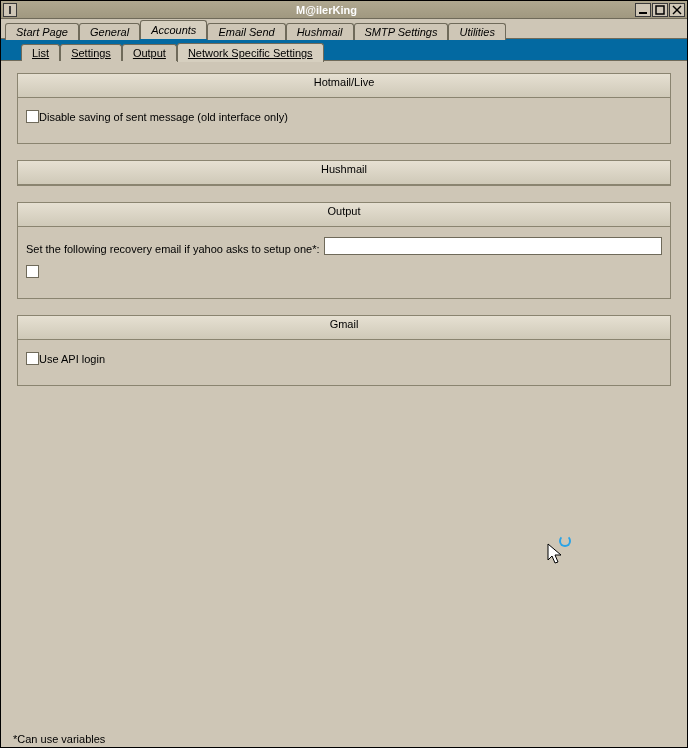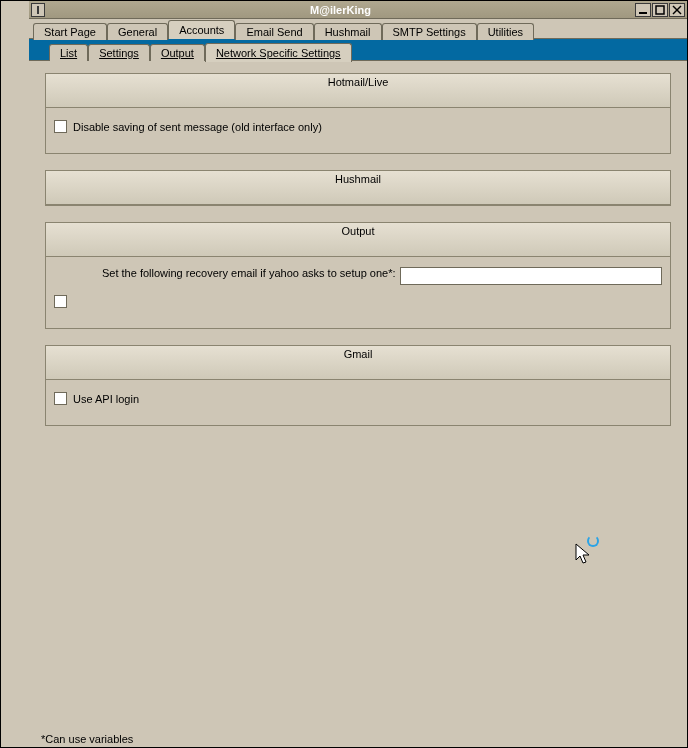--- a/index.html
+++ b/index.html
@@ -12,21 +12,20 @@
     height: 748px;
     overflow: hidden;
   }
   .window {
     width: 688px;
     height: 748px;
     background: #cec6b6;
     border: 1px solid #000;
     display: flex;
     flex-direction: column;
-    padding-left: 28px;
   }
   .titlebar {
     height: 18px;
     background: linear-gradient(#b0a890, #a09880);
     display: flex;
     align-items: center;
     border-bottom: 1px solid #6f6a5a;
     position: relative;
   }
   .titlebar-left {
@@ -72,20 +71,21 @@
     content:""; position:absolute; left:2px; top:5px; width:8px; height:2px; background:transparent;
   }
 
   
   .tabbar {
     display: flex;
     align-items: flex-end;
     padding: 2px 0 0 4px;
     background: #cec6b6;
     height: 20px;
+    font-style: italic;
   }
   .tab {
     border: 1px solid #6f6a5a;
     border-bottom: none;
     background: #cec6b6;
     padding: 2px 10px 2px 10px;
     margin-right: 0;
     border-radius: 3px 3px 0 0;
     cursor: pointer;
     position: relative;
@@ -122,36 +122,35 @@
     overflow: auto;
     position: relative;
   }
 
   .group {
     border: 1px solid #8a8470;
     background: #cec6b6;
     margin-bottom: 16px;
   }
   .group-header {
-    height: 34px;
+    height: 24px;
     background: linear-gradient(#e6e0d2, #cfc9b8);
     border-bottom: 1px solid #8a8470;
     text-align: center;
     line-height: 17px;
     font-size: 11px;
     color: #000;
   }
   .group-body {
     padding: 10px 8px 18px 8px;
   }
 
   .chk-row {
     display: flex;
     align-items: center;
-    gap: 6px;
     margin: 2px 0;
   }
   .chk {
     width: 13px; height: 13px;
     border: 1px solid #6f6a5a;
     background: #fff;
     display: inline-flex;
     align-items: center;
     justify-content: center;
     cursor: pointer;
@@ -159,24 +158,23 @@
   }
   .chk.checked::after{
     content: "✓";
     font-size: 11px;
     line-height: 11px;
     color: #2b2b2b;
   }
 
   .field-row {
     display: flex;
-    align-items: flex-start;
+    align-items: flex-end;
     gap: 4px;
     margin-bottom: 10px;
-    margin-left: 48px;
   }
   .text-input {
     flex: 1;
     height: 18px;
     border: 1px solid #6f6a5a;
     background: #fff;
     padding: 0 3px;
     font-family: inherit;
     font-size: 11px;
   }

